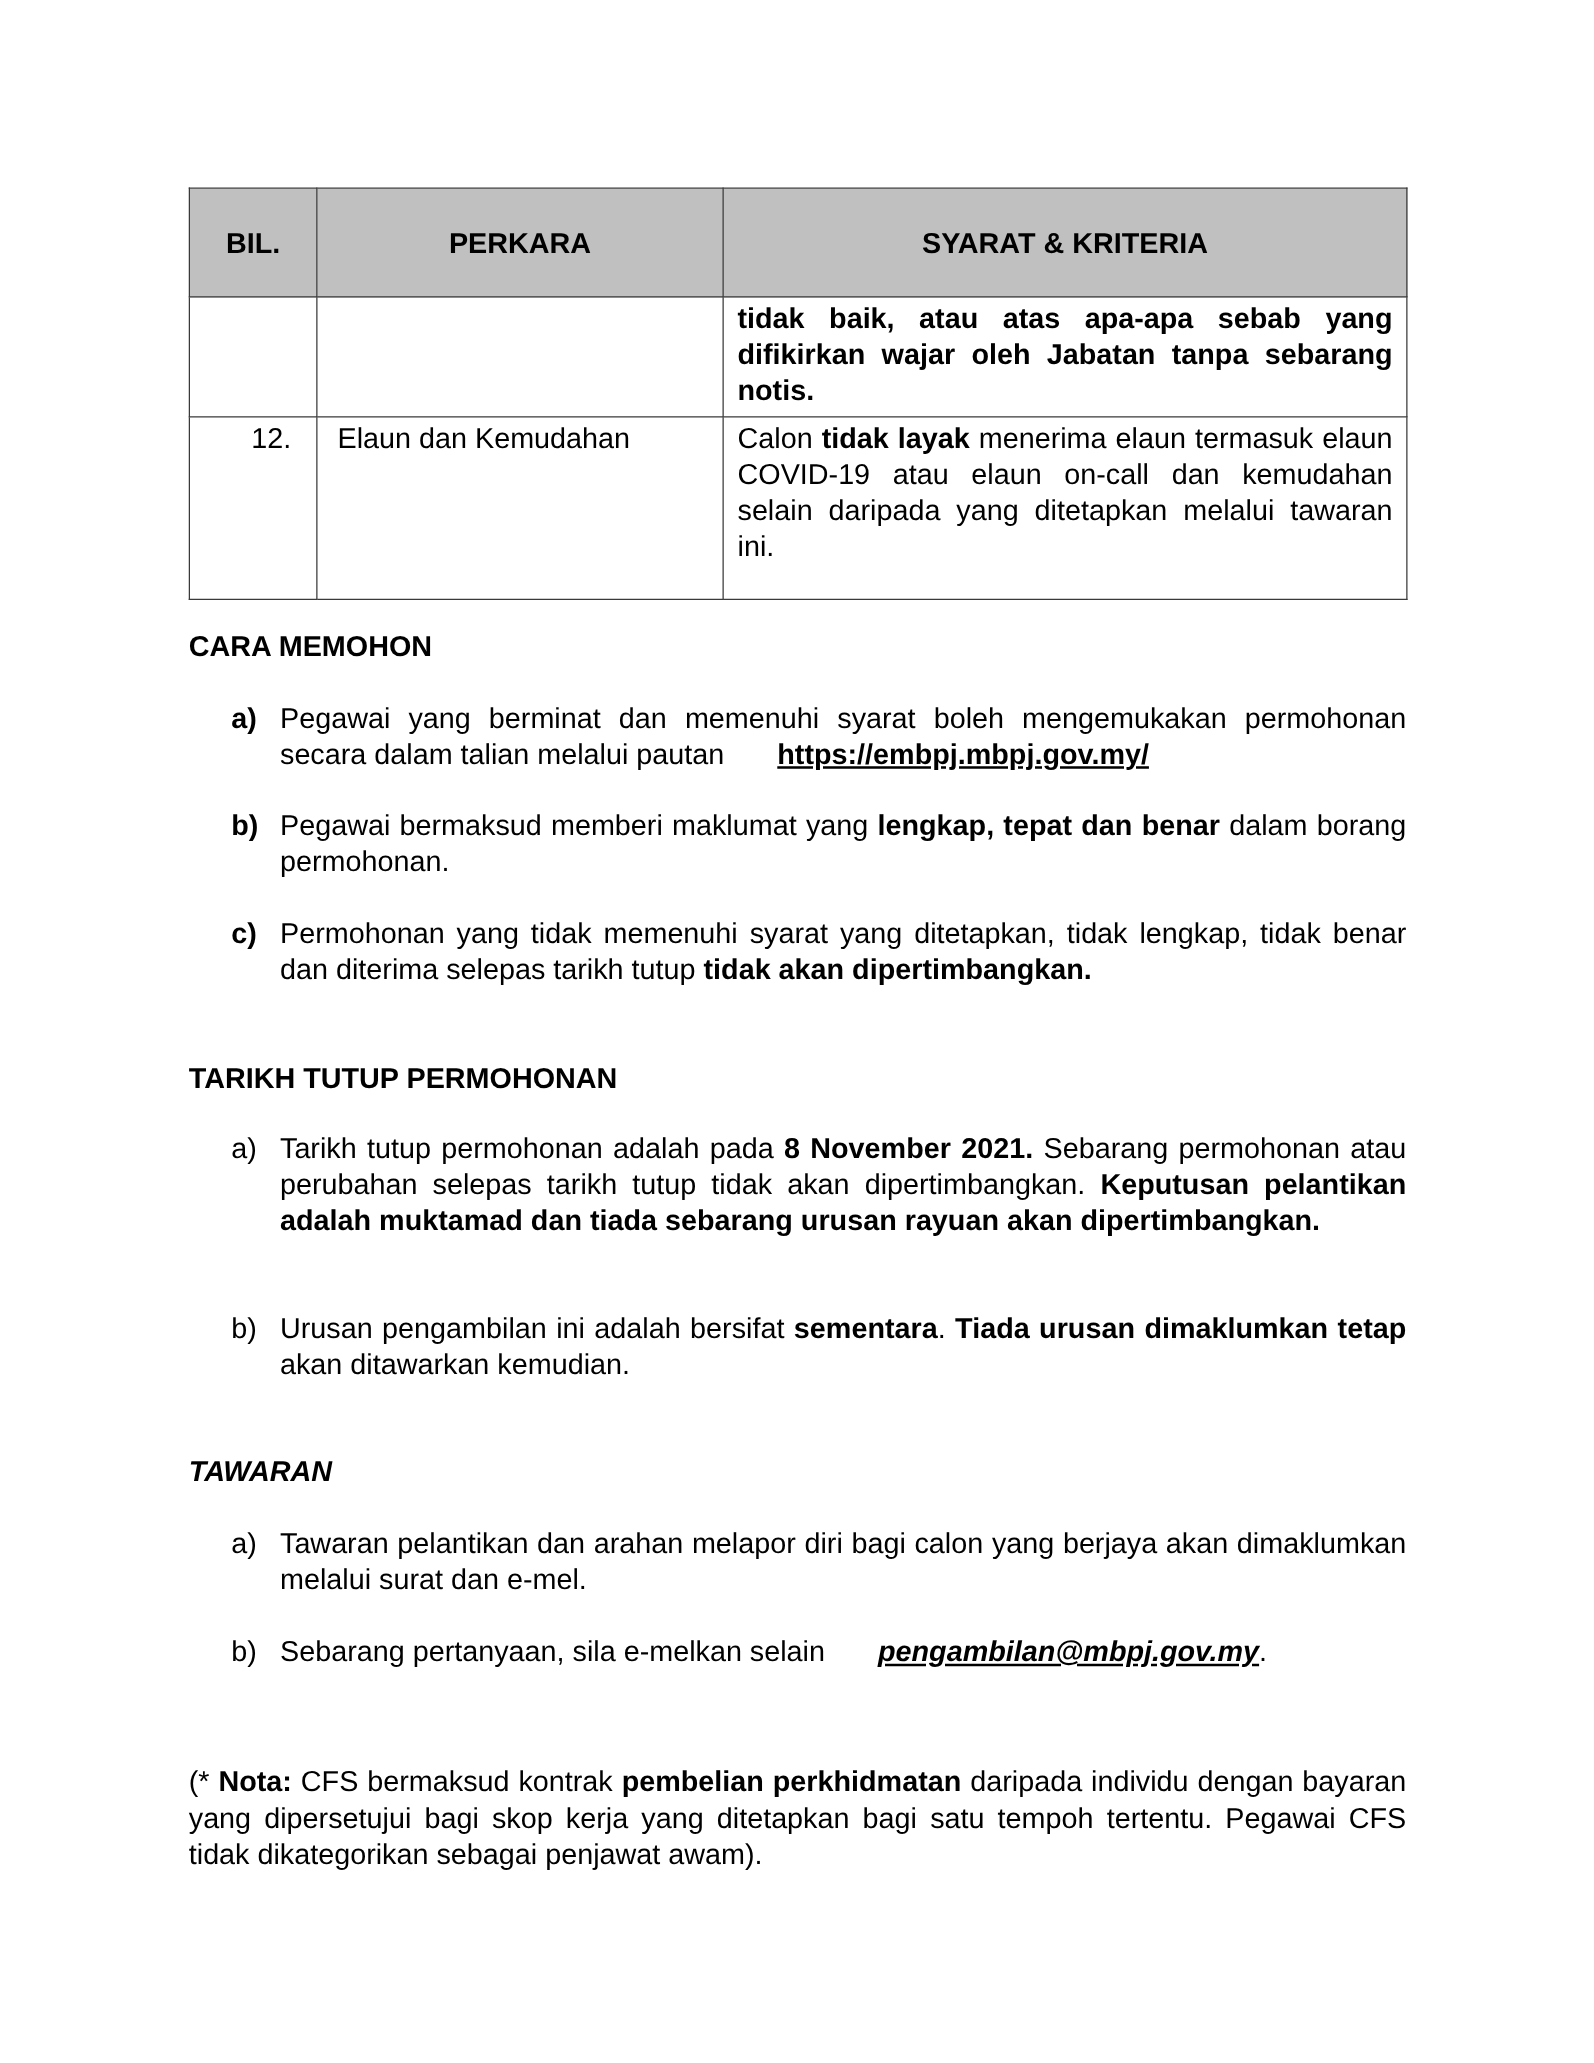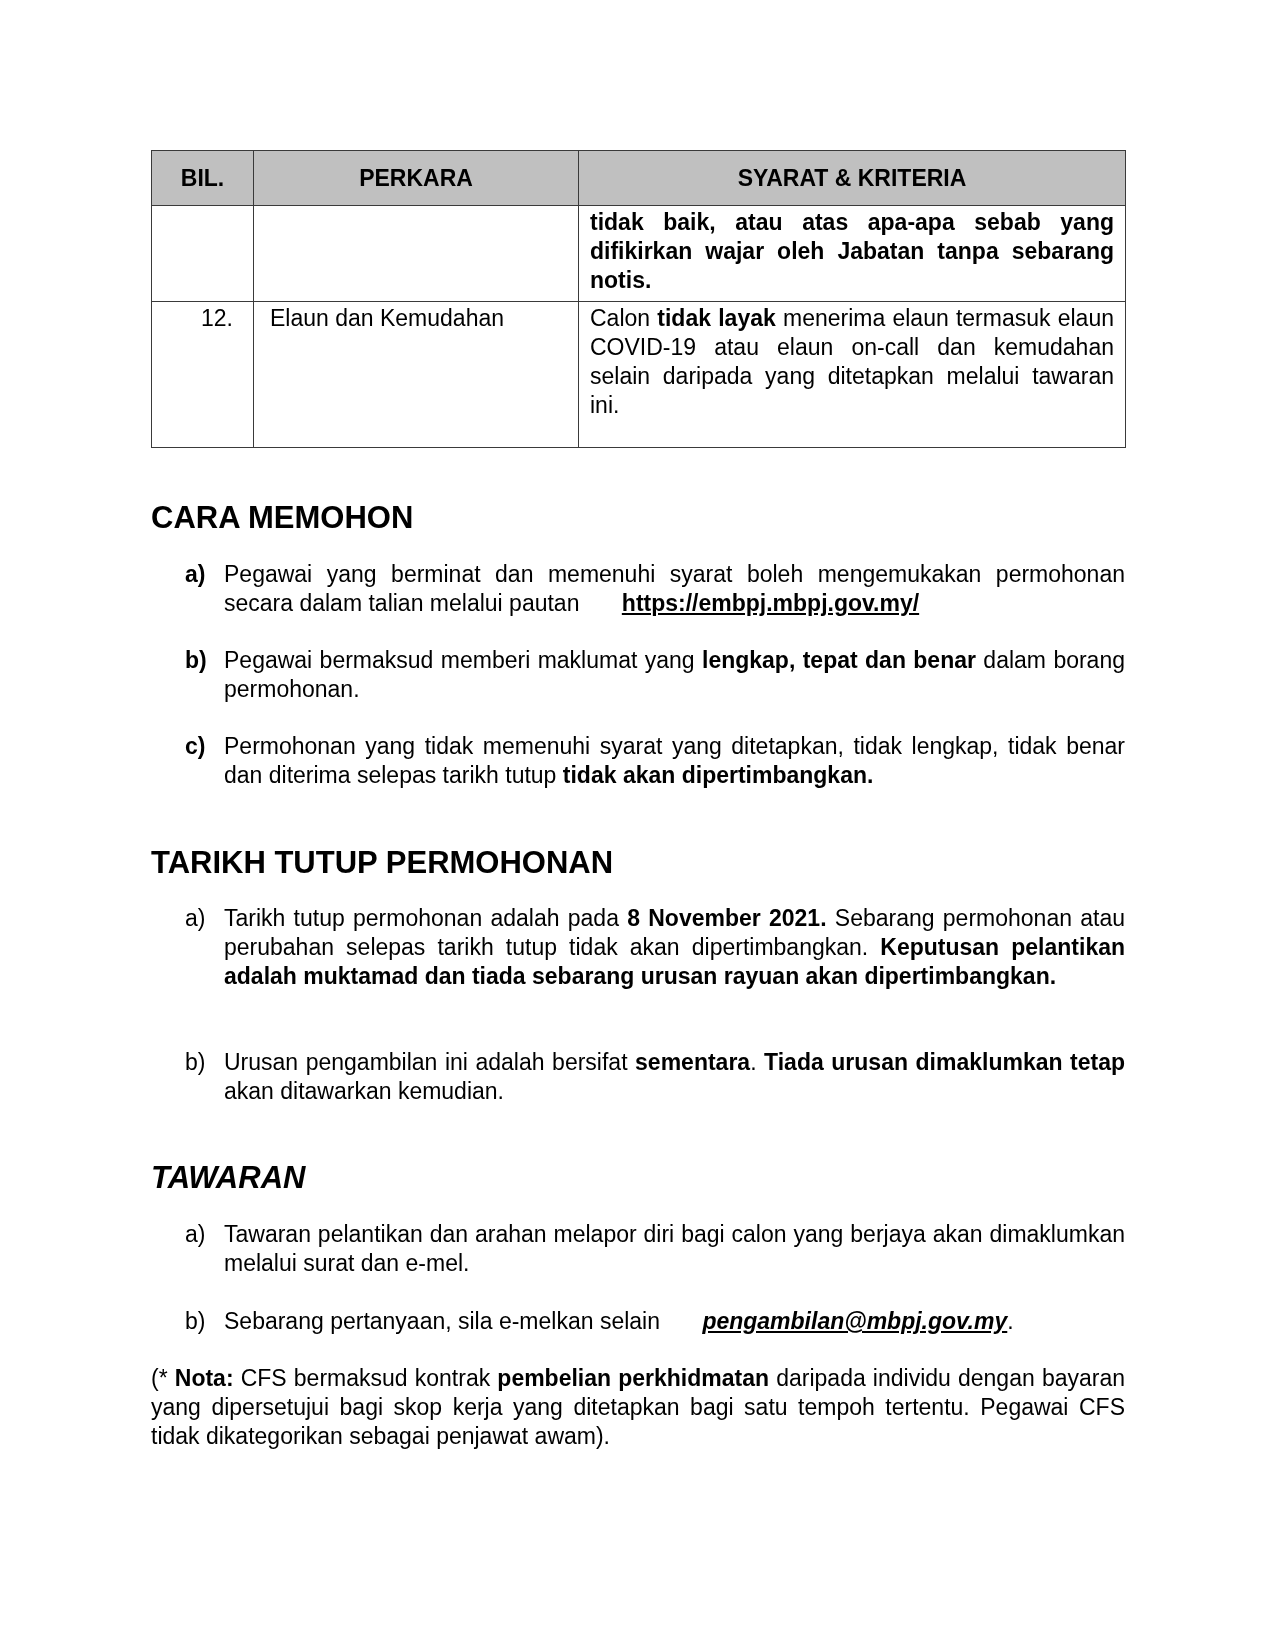--- a/index.html
+++ b/index.html
@@ -20,21 +20,21 @@
       width: 974px;
     }
     table.criteria {
       border-collapse: collapse;
       width: 974px;
       table-layout: fixed;
     }
     table.criteria th, table.criteria td {
       border: 1.5px solid #3a3a3a;
       vertical-align: top;
-      padding: 0;
+      padding: 16px;
     }
     table.criteria th {
       background: #c0c0c0;
       font-weight: bold;
       text-align: center;
       height: 54px;
       vertical-align: middle;
       font-size: 23px;
     }
     col.c-bil { width: 102px; }
@@ -44,21 +44,21 @@
     .cell-text { padding: 2px 12px 0 16px !important; }
     .cell-just { padding: 2px 11px 0 11px !important; text-align: justify; }
     tr.row-cont td { height: 93px; }
     tr.row-12 td { height: 143px; margin-top: 13px; }
     .b { font-weight: bold; }
 
     .section-title {
       position: absolute;
       left: 151px;
       font-weight: bold;
-      font-size: 31px;
+      font-size: 23px;
       line-height: 29px;
     }
     .item {
       position: absolute;
       left: 185px;
       width: 940px;
       display: flex;
     }
     .item .label {
       width: 39px;
@@ -74,20 +74,21 @@
       font-weight: bold;
       text-decoration: underline;
       margin-left: 36px;
     }
     a.link.italic { font-style: italic; }
     .note {
       position: absolute;
       left: 151px;
       width: 974px;
       text-align: justify;
+      margin-top: 47px;
     }
   </style>
 </head>
 <body>
 
 <div class="page">
   <table class="criteria">
     <colgroup>
       <col class="c-bil">
         <col class="c-perkara">

